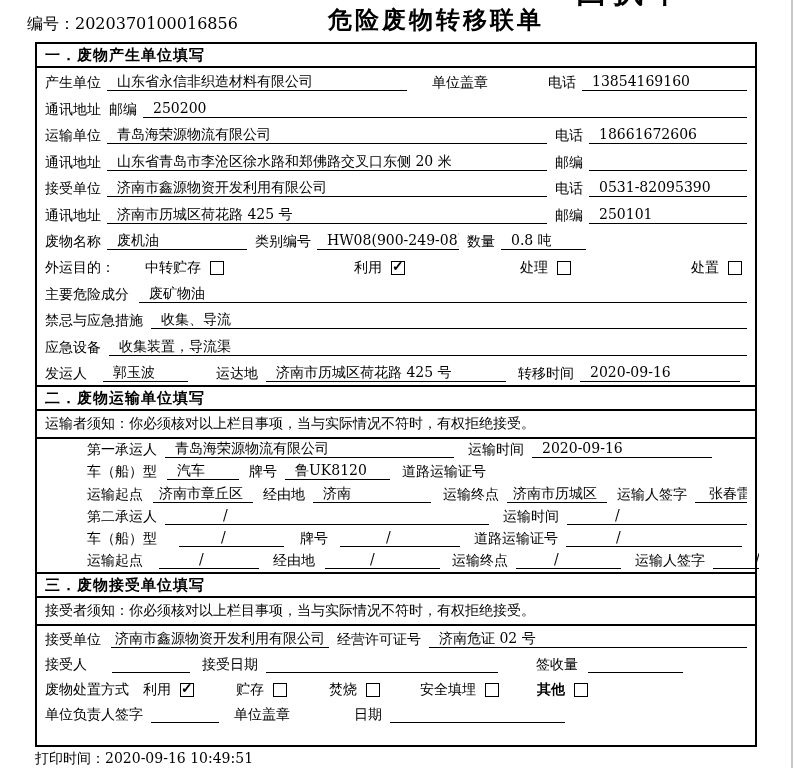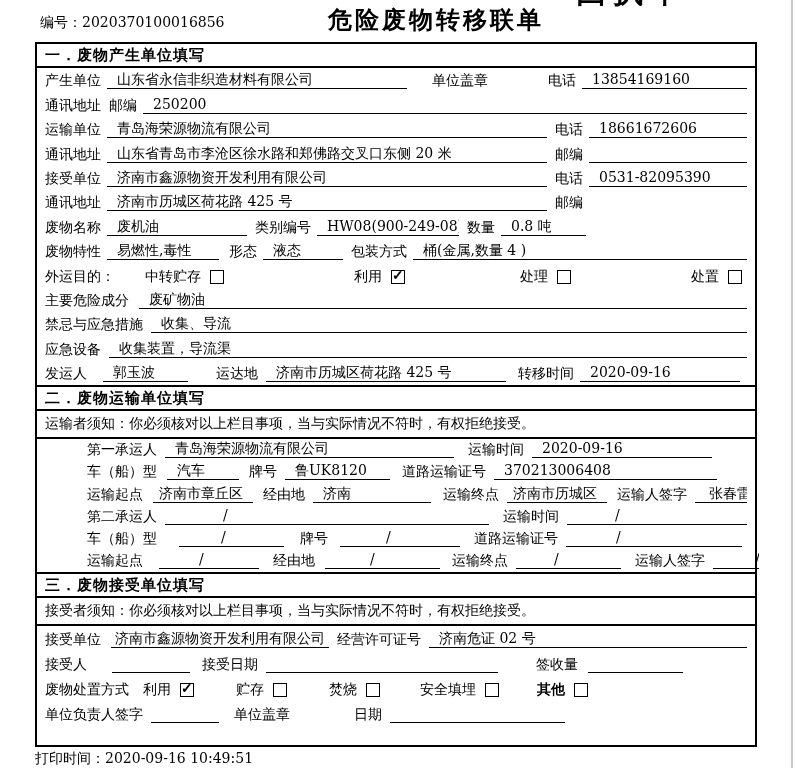--- a/index.html
+++ b/index.html
@@ -5,21 +5,21 @@
   html,body{margin:0;padding:0;background:#ffffff;}
   body{
     width:796px;height:768px;overflow:hidden;
     font-family:"DejaVu Serif","Liberation Serif",serif;
     color:#000;
   }
   .page{position:relative;width:796px;height:768px;background:#fff;}
 
   
   .hdr{position:relative;height:42px;overflow:hidden;}
-  .serial{position:absolute;left:40px;top:14px;font-size:14px;white-space:nowrap;}
+  .serial{position:absolute;left:27px;top:14px;font-size:16px;white-space:nowrap;}
   .title{position:absolute;left:328px;top:4px;font-size:24px;font-weight:bold;letter-spacing:3px;white-space:nowrap;}
   .stamp{position:absolute;left:576px;top:-23px;font-size:30px;line-height:30px;font-weight:bold;letter-spacing:7px;white-space:nowrap;}
 
   
   .tbl{
     position:absolute;left:35px;top:42px;width:722px;height:705px;
     border:2px solid #000;box-sizing:border-box;
     display:flex;flex-direction:column;background:#fff;
   }
   .sec{display:flex;flex-direction:column;}
@@ -103,38 +103,31 @@
           <div class="row">
             <span class="lbl">接受单位</span>
             <span class="val" style="width: 440px; margin-left: 6px;">济南市鑫源物资开发利用有限公司</span>
             <span class="lbl" style="margin-left: 8px;">电话</span>
             <span class="val fill" style="margin-left: 6px;">0531-82095390</span>
           </div>
           <div class="row">
             <span class="lbl">通讯地址</span>
             <span class="val" style="width: 440px; margin-left: 6px;">济南市历城区荷花路 425 号</span>
             <span class="lbl" style="margin-left: 8px;">邮编</span>
+            <span class="val fill" style="margin-left: 6px;">250101</span>
           </div>
           <div class="row">
             <span class="lbl">废物名称</span>
             <span class="val" style="width: 140px; margin-left: 6px;">废机油</span>
             <span class="lbl" style="margin-left: 8px;">类别编号</span>
             <span class="val" style="width: 142px; margin-left: 6px;">HW08(900-249-08)</span>
             <span class="lbl" style="margin-left: 8px;">数量</span>
             <span class="val" style="width: 85px; margin-left: 6px;">0.8 吨</span>
           </div>
           <div class="row">
-            <span class="lbl">废物特性</span>
-            <span class="val" style="width: 112px; margin-left: 6px;">易燃性,毒性</span>
-            <span class="lbl" style="margin-left: 10px;">形态</span>
-            <span class="val" style="width: 80px; margin-left: 6px;">液态</span>
-            <span class="lbl" style="margin-left: 8px;">包装方式</span>
-            <span class="val fill" style="margin-left: 6px;">桶(金属,数量 4 )</span>
-          </div>
-          <div class="row">
             <span class="lbl">外运目的：</span>
             <span class="chk" style="margin-left: 30px;">
               <span>中转贮存</span>
               <span class="box"></span>
             </span>
             <span class="chk" style="margin-left: 130px;">
               <span>利用</span>
               <span class="box on"></span>
             </span>
             <span class="chk" style="margin-left: 115px;">
@@ -177,21 +170,20 @@
             <span class="val fill" style="margin-left: 8px;">青岛海荣源物流有限公司</span>
             <span class="lbl" style="margin-left: 14px;">运输时间</span>
             <span class="val" style="width: 180px; margin-left: 8px; margin-right: 35px;">2020-09-16</span>
           </div>
           <div class="row">
             <span class="lbl">车（船）型</span>
             <span class="val" style="width: 72px; margin-left: 10px;">汽车</span>
             <span class="lbl" style="margin-left: 10px;">牌号</span>
             <span class="val" style="width: 105px; margin-left: 8px;">鲁UK8120</span>
             <span class="lbl" style="margin-left: 12px;">道路运输证号</span>
-            <span class="val fill" style="margin-left: 8px; margin-right: 30px;">370213006408</span>
           </div>
           <div class="row">
             <span class="lbl">运输起点</span>
             <span class="val" style="width: 100px; padding-left: 6px; margin-left: 10px;">济南市章丘区</span>
             <span class="lbl" style="margin-left: 10px;">经由地</span>
             <span class="val" style="width: 118px; margin-left: 8px;">济南</span>
             <span class="lbl" style="margin-left: 12px;">运输终点</span>
             <span class="val" style="width: 100px; padding-left: 6px; margin-left: 8px;">济南市历城区</span>
             <span class="lbl" style="margin-left: 10px;">运输人签字</span>
             <span class="val fill" style="padding-left: 14px; margin-left: 8px;">张春雷</span>

